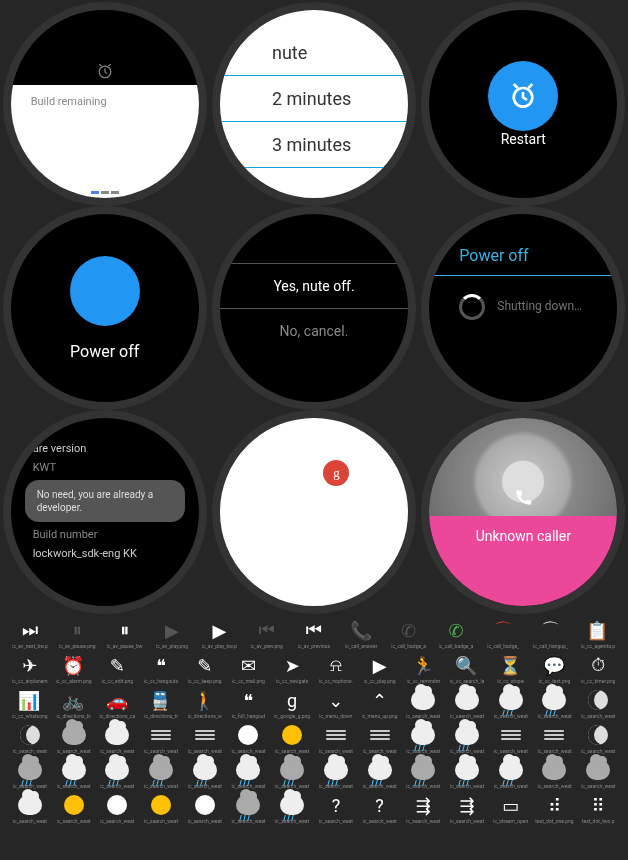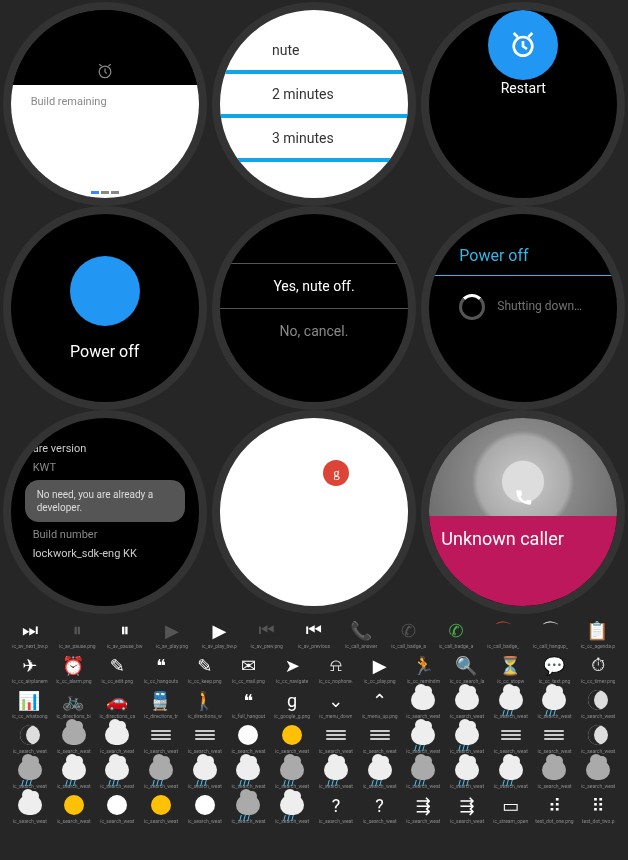--- a/index.html
+++ b/index.html
@@ -14,25 +14,25 @@
   .w1-bot { height: 60%; background: #fff; padding: 10px 20px; }
   .w1-label { font-size: 11px; color: #888; }
   .w1-time { font-size: 26px; color: #222; font-weight: 300; }
   .w1-dots { position: absolute; bottom: 4px; left: 50%; transform: translateX(-50%); display: flex; gap: 2px; }
   .w1-dots span { width: 8px; height: 3px; background: #888; }
   .w1-dots span.active { background: #4285f4; }
   
   
   .w2 { background: #fff; }
   .w2-list { padding: 20px 0 0 0; }
-  .w2-item { font-size: 14px; color: #333; padding: 12px 0 12px 52px; border-bottom: 4px solid #0ea5e9; }
+  .w2-item { font-size: 18px; color: #333; padding: 12px 0 12px 52px; border-bottom: 1px solid #0ea5e9; }
   .w2-item.cut { color: #333; }
   
   
-  .w3 { display: flex; flex-direction: column; align-items: center; justify-content: flex-start; }
+  .w3 { display: flex; flex-direction: column; align-items: center; justify-content: center; }
   .w3-circle { width: 70px; height: 70px; border-radius: 50%; background: #2196f3; display: flex; align-items: center; justify-content: center; }
   .w3-label { color: #fff; font-size: 14px; }
   
   
   .w4 { display: flex; flex-direction: column; align-items: center; justify-content: center; gap: 16px; }
   .w4-circle { width: 70px; height: 70px; border-radius: 50%; background: #2196f3; }
   .w4-label { color: #fff; font-size: 16px; }
   
   
   .w5 { display: flex; flex-direction: column; justify-content: center; }
@@ -53,21 +53,21 @@
   .w7-toast { background: #555; border-radius: 14px; padding: 8px 12px; margin: 4px 6px; color: #ddd; font-size: 10px; line-height: 1.3; }
   
   
   .w8 { background: #fff; position: relative; }
   .w8-badge { position: absolute; top: 42px; left: 55%; width: 26px; height: 26px; background: #db4437; border-radius: 50%; display: flex; align-items: center; justify-content: center; color: #fff; font-size: 13px; font-family: Georgia, serif; }
   
   
   .w9 { background: #000; display: flex; flex-direction: column; }
   .w9-photo { flex: 1.5; background: radial-gradient(circle at 50% 65%, #ddd 0%, #ddd 18%, #bbb 19%, #aaa 40%, #888 45%, #666 100%); position: relative; }
   .w9-phone { position: absolute; bottom: 8px; left: 50%; transform: translateX(-50%); }
-  .w9-label { flex: 1; background: #be185d; color: #fff; font-size: 18px; padding: 12px; }
+  .w9-label { flex: 1; background: #ec4899; color: #fff; font-size: 14px; text-align: center; padding: 12px; }
   
   
   .icon-strip { padding: 4px 0; }
   .icon-row { display: flex; justify-content: space-between; padding: 2px 8px; }
   .icon-cell { width: 44px; display: flex; flex-direction: column; align-items: center; gap: 1px; }
   .icon-cell .ic { width: 24px; height: 24px; display: flex; align-items: center; justify-content: center; font-size: 18px; color: #fff; }
   .icon-cell .lbl { font-size: 5px; color: #888; white-space: nowrap; overflow: hidden; text-overflow: ellipsis; max-width: 44px; text-align: center; }
   .icon-cell.dim .ic { color: #555; }
   .ic.green { color: #4caf50; }
   .ic.red { color: #f44336; }

